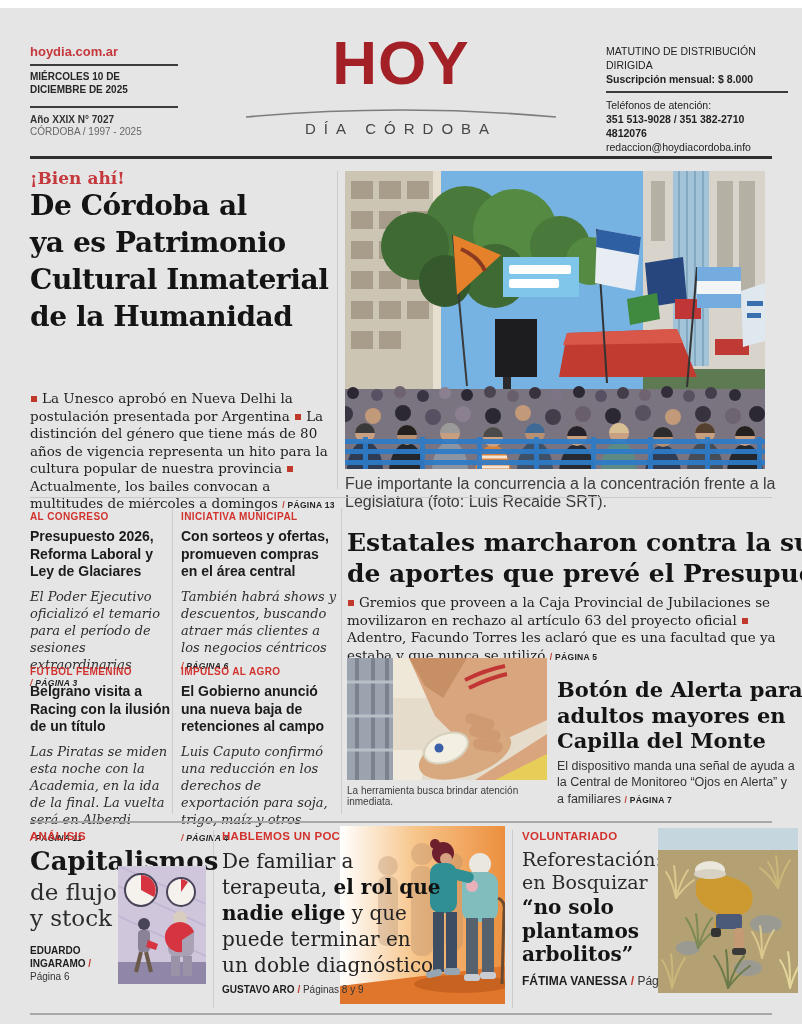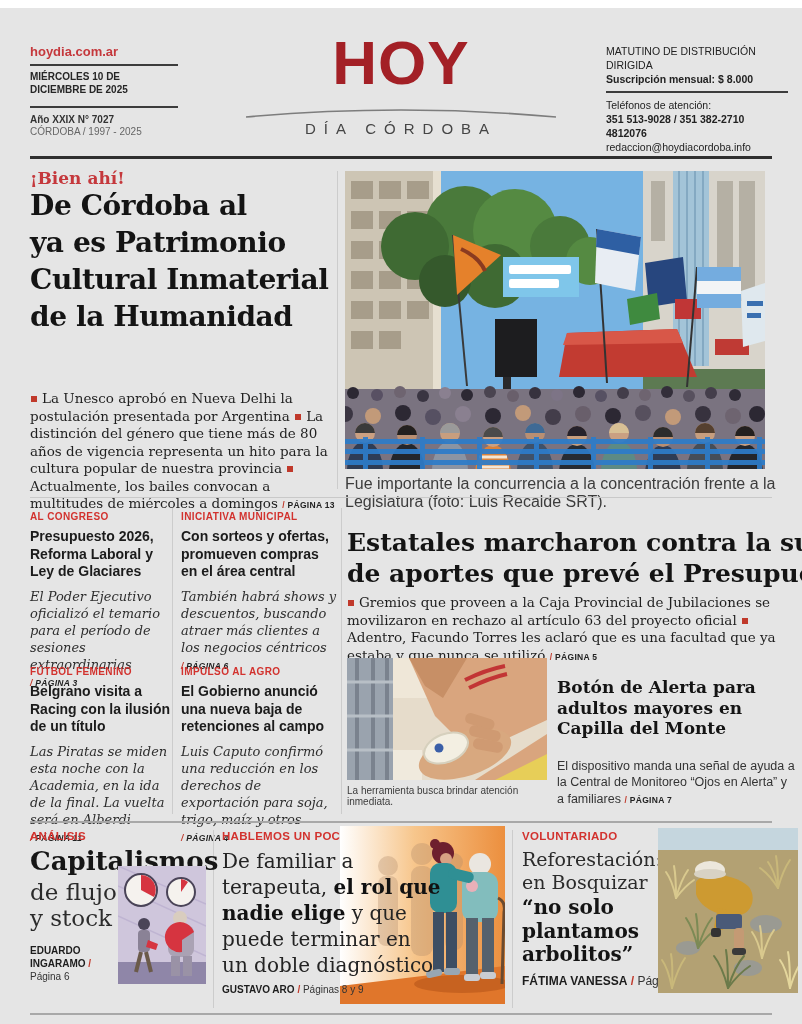--- a/index.html
+++ b/index.html
@@ -66,21 +66,21 @@
   .b1{left:181px;top:503px;width:156px;}
   .b2{left:30px;top:658px;width:142px;}
   .b3{left:181px;top:658px;width:156px;}
   .vr-c1{left:172px;top:500px;height:306px;}
   .vr-c2{left:341px;top:500px;height:306px;}
 
   
   .photo-wrist{left:347px;top:650px;width:200px;height:122px;}
   .cap-wrist{left:347px;top:777px;width:215px;font-size:10px;}
   .kicker-alert{left:557px;top:650px;font-size:16px;}
-  .hl-alert{left:557px;top:669px;font-weight:700;font-size:17px;line-height:1.22;color:#141414;}
+  .hl-alert{left:557px;top:669px;font-weight:700;font-size:21px;line-height:1.22;color:#141414;}
   .body-alert{left:557px;top:750px;width:238px;font-size:12.5px;line-height:1.3;color:#333;}
 
   
   .rule-b1{left:30px;top:813px;width:742px;height:1.5px;background:#a8a8a8;}
   .rule-b2{left:30px;top:1005px;width:742px;height:1.5px;background:#a8a8a8;}
   .vr-b1{left:213px;top:822px;height:178px;}
   .vr-b2{left:512px;top:822px;height:178px;}
   .bk{font-size:11.5px;font-weight:700;color:#d2322e;letter-spacing:.3px;}
   .k-ana{left:30px;top:822px;}
   .t-ana-strong{left:30px;top:838px;font-weight:700;font-size:26px;color:#161616;white-space:nowrap;}

